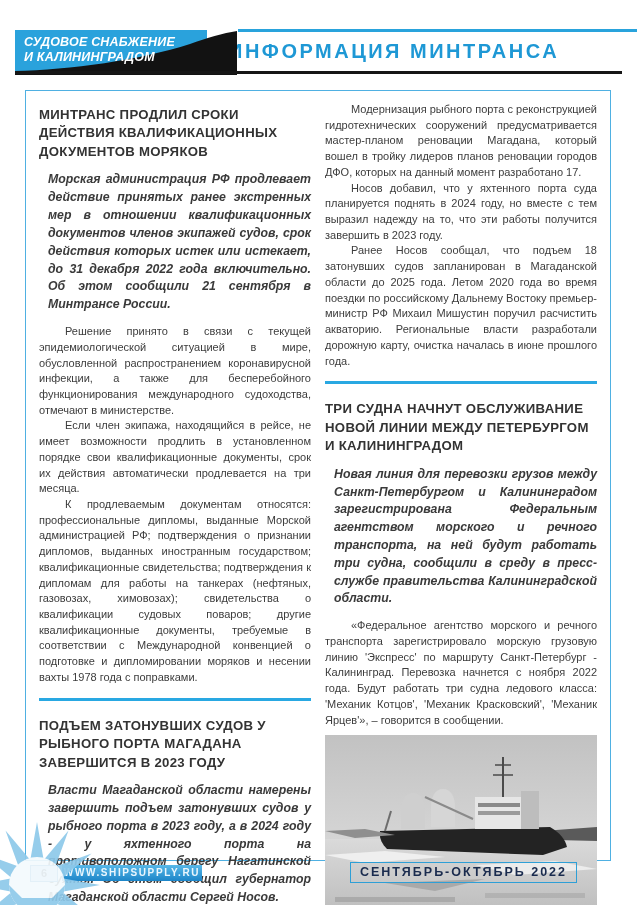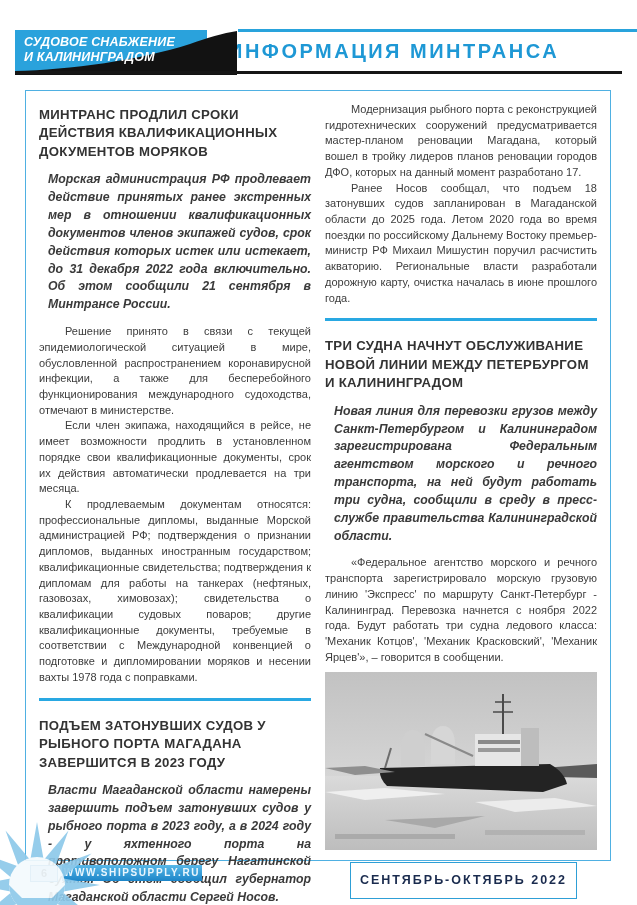--- a/index.html
+++ b/index.html
@@ -28,21 +28,21 @@
   .divider{height:3px;background:#29a8e2;margin:12px 0 12px 0;flex:none;}
   .photo{flex:none;margin-top:8px;}
 
   
   .page-num-box{position:absolute;left:30px;top:865px;width:26px;height:15px;background:#bfe0f2;
                 border:1px solid #1c85c8;color:#24313f;font-size:11px;font-weight:bold;text-align:center;
                 line-height:15px;z-index:30;}
   .site-bar{position:absolute;left:62px;top:865px;width:140px;height:16px;
             background:linear-gradient(#58b8e8,#1c85c8);color:#eaf6fd;font-size:10px;font-weight:bold;
             letter-spacing:1.6px;text-align:center;line-height:16px;z-index:30;}
-  .issue-box{position:absolute;right:60px;top:862px;height:19px;border:1px solid #2e9fd6;padding:8px 9px;
+  .issue-box{position:absolute;right:60px;top:862px;height:19px;border:1px solid #2e9fd6;padding:0 9px;
              color:#1a2b4e;font-size:12.5px;font-weight:bold;letter-spacing:2px;line-height:19px;z-index:30;}
 
   
   .watermark{position:absolute;left:85px;top:833px;z-index:40;font-size:62px;font-weight:bold;
              letter-spacing:1px;white-space:nowrap;color:rgba(140,200,234,.62);
              -webkit-text-stroke:2px rgba(74,156,203,.85);pointer-events:none;}
   .starburst{position:absolute;left:-28px;top:820px;z-index:39;opacity:.92;pointer-events:none;}
 </style>
 </head>
 <body>
@@ -74,20 +74,21 @@
 
       <div class="divider"></div>
 
       <div class="article-title">ПОДЪЕМ ЗАТОНУВШИХ СУДОВ У РЫБНОГО ПОРТА МАГАДАНА ЗАВЕРШИТСЯ В 2023 ГОДУ</div>
       <p class="lead">Власти Магаданской области намерены завершить подъем затонувших судов у рыбного порта в 2023 году, а в 2024 году - у яхтенного порта на противоположном берегу Нагатинской бухты. Об этом сообщил губернатор Магаданской области Сергей Носов.</p>
 
     </div>
 
     <div class="col">
       <p class="body-p">Модернизация рыбного порта с реконструкцией гидротехнических сооружений предусматривается мастер-планом реновации Магадана, который вошел в тройку лидеров планов реновации городов ДФО, которых на данный момент разработано 17.</p>
+      <p class="body-p">Носов добавил, что у яхтенного порта суда планируется поднять в 2024 году, но вместе с тем выразил надежду на то, что эти работы получится завершить в 2023 году.</p>
       <p class="body-p">Ранее Носов сообщал, что подъем 18 затонувших судов запланирован в Магаданской области до 2025 года. Летом 2020 года во время поездки по российскому Дальнему Востоку премьер-министр РФ Михаил Мишустин поручил расчистить акваторию. Региональные власти разработали дорожную карту, очистка началась в июне прошлого года.</p>
 
       <div class="divider"></div>
 
       <div class="article-title">ТРИ СУДНА НАЧНУТ ОБСЛУЖИВАНИЕ НОВОЙ ЛИНИИ МЕЖДУ ПЕТЕРБУРГОМ И КАЛИНИНГРАДОМ</div>
       <p class="lead">Новая линия для перевозки грузов между Санкт-Петербургом и Калининградом зарегистрирована Федеральным агентством морского и речного транспорта, на ней будут работать три судна, сообщили в среду в пресс-службе правительства Калининградской области.</p>
       <p class="body-p">«Федеральное агентство морского и речного транспорта зарегистрировало морскую грузовую линию 'Экспресс' по маршруту Санкт-Петербург - Калининград. Перевозка начнется с ноября 2022 года. Будут работать три судна ледового класса: 'Механик Котцов', 'Механик Красковский', 'Механик Ярцев'», – говорится в сообщении.</p>
 
       <svg class="photo" width="272" height="178" viewBox="0 0 272 178" style="margin:7px 0 6px 0;">
         <defs>

